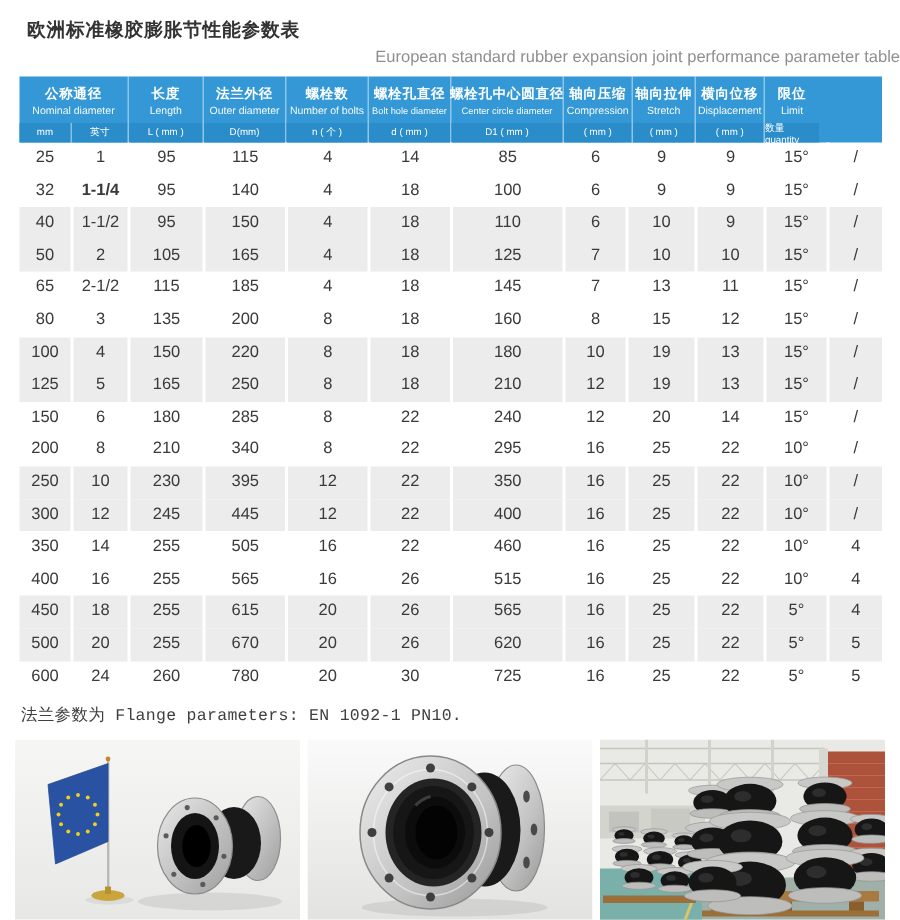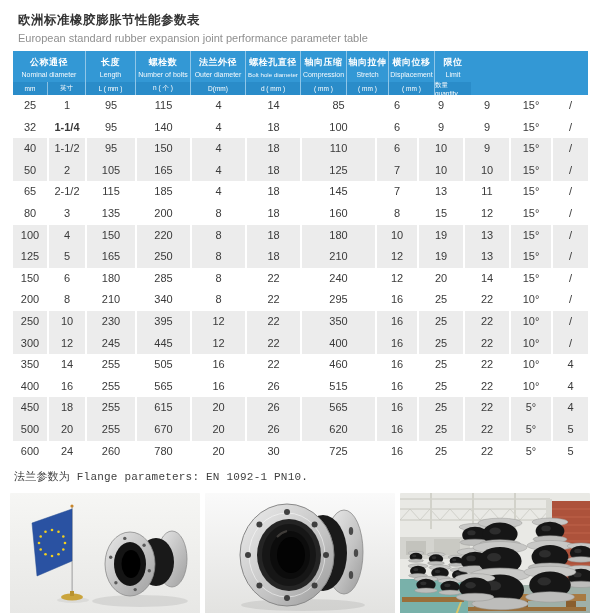--- a/index.html
+++ b/index.html
@@ -7,21 +7,21 @@
     --stripe:#2a8cc9;
     --shaded:#ececec;
   }
   html,body{margin:0;padding:0;background:#fff;}
   body{
     width:600px;height:613px;overflow:hidden;position:relative;
     font-family:"Liberation Sans","DejaVu Sans",sans-serif;color:#3a3a3a;
   }
   .titles{padding:12px 0 0 18px;}
   .title-cn{font-size:12.5px;font-weight:700;color:#333;letter-spacing:.5px;}
-  .title-en{font-size:11px;color:#8f8f8f;margin-top:3px;}
+  .title-en{font-size:11px;color:#8f8f8f;margin-top:3px;text-align:right;}
   .tbl{margin:7px 0 0 13px;width:575px;}
   .thead{display:flex;height:44px;background:var(--accent);color:#fff;}
   .hgroup{position:relative;display:flex;flex-direction:column;align-items:center;
     box-sizing:border-box;border-left:1px solid rgba(255,255,255,.45);}
   .hgroup:first-child{border-left:none;}
   .h-cn{margin-top:5px;font-size:9px;font-weight:700;letter-spacing:.5px;white-space:nowrap;}
   .h-en{font-size:7px;margin-top:2px;opacity:.95;white-space:nowrap;}
   .hgroup.small-en .h-en{font-size:6.2px;}
   .h-sub{margin-top:auto;width:100%;height:13px;background:var(--stripe);
     display:flex;align-items:center;justify-content:center;font-size:6.5px;}
@@ -56,38 +56,45 @@
         </div>
       </div>
       <div class="hgroup" style="width: 50px; justify-content: center;">
         <div class="h-cn">长度</div>
         <div class="h-en">Length</div>
         <div class="h-sub">
           <span class="h-sub-item" style="flex: 1 1 0%;">L ( mm )</span>
         </div>
       </div>
       <div class="hgroup" style="width: 55px;">
+        <div class="h-cn">法兰外径</div>
+        <div class="h-en">Outer diameter</div>
+        <div class="h-sub">
+          <span class="h-sub-item" style="flex: 1 1 0%;">D(mm)</span>
+        </div>
+      </div>
+      <div class="hgroup" style="width: 55px;">
         <div class="h-cn">螺栓数</div>
         <div class="h-en">Number of bolts</div>
         <div class="h-sub">
           <span class="h-sub-item" style="flex: 1 1 0%;">n ( 个 )</span>
-        </div>
-      </div>
-      <div class="hgroup" style="width: 55px;">
-        <div class="h-cn">法兰外径</div>
-        <div class="h-en">Outer diameter</div>
-        <div class="h-sub">
-          <span class="h-sub-item" style="flex: 1 1 0%;">D(mm)</span>
         </div>
       </div>
       <div class="hgroup small-en" style="width: 55px;">
         <div class="h-cn">螺栓孔直径</div>
         <div class="h-en">Bolt hole diameter</div>
         <div class="h-sub">
           <span class="h-sub-item" style="flex: 1 1 0%;">d ( mm )</span>
+        </div>
+      </div>
+      <div class="hgroup small-en" style="width: 75px;">
+        <div class="h-cn">螺栓孔中心圆直径</div>
+        <div class="h-en">Center circle diameter</div>
+        <div class="h-sub">
+          <span class="h-sub-item" style="flex: 1 1 0%;">D1 ( mm )</span>
         </div>
       </div>
       <div class="hgroup" style="width: 46px;">
         <div class="h-cn">轴向压缩</div>
         <div class="h-en">Compression</div>
         <div class="h-sub">
           <span class="h-sub-item" style="flex: 1 1 0%;">( mm )</span>
         </div>
       </div>
       <div class="hgroup" style="width: 42px;">

